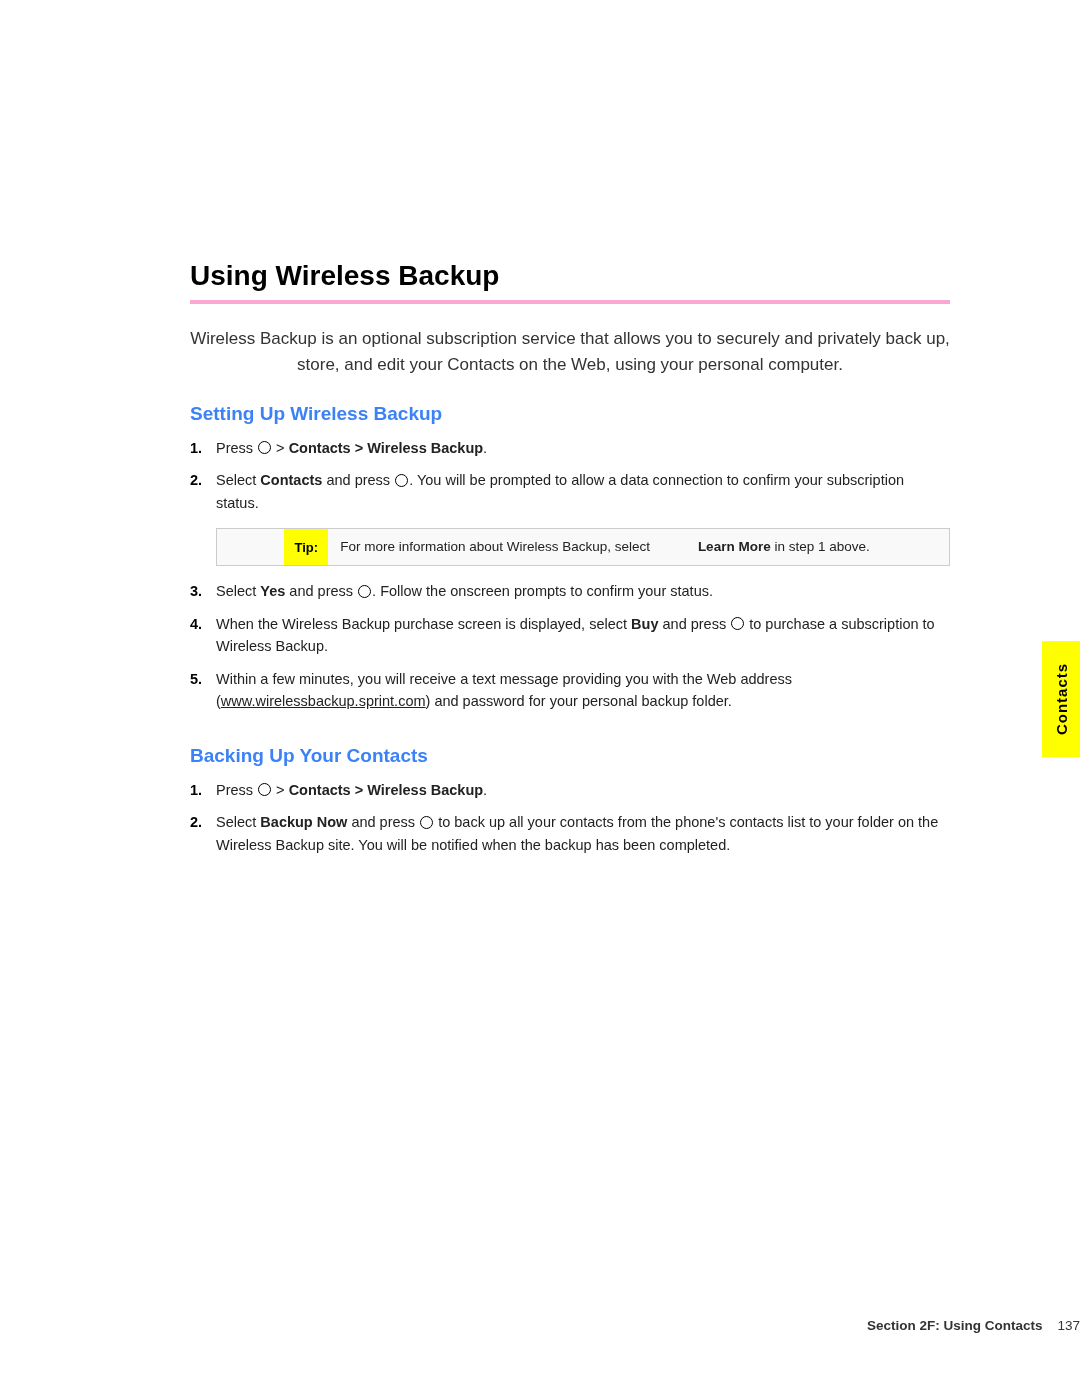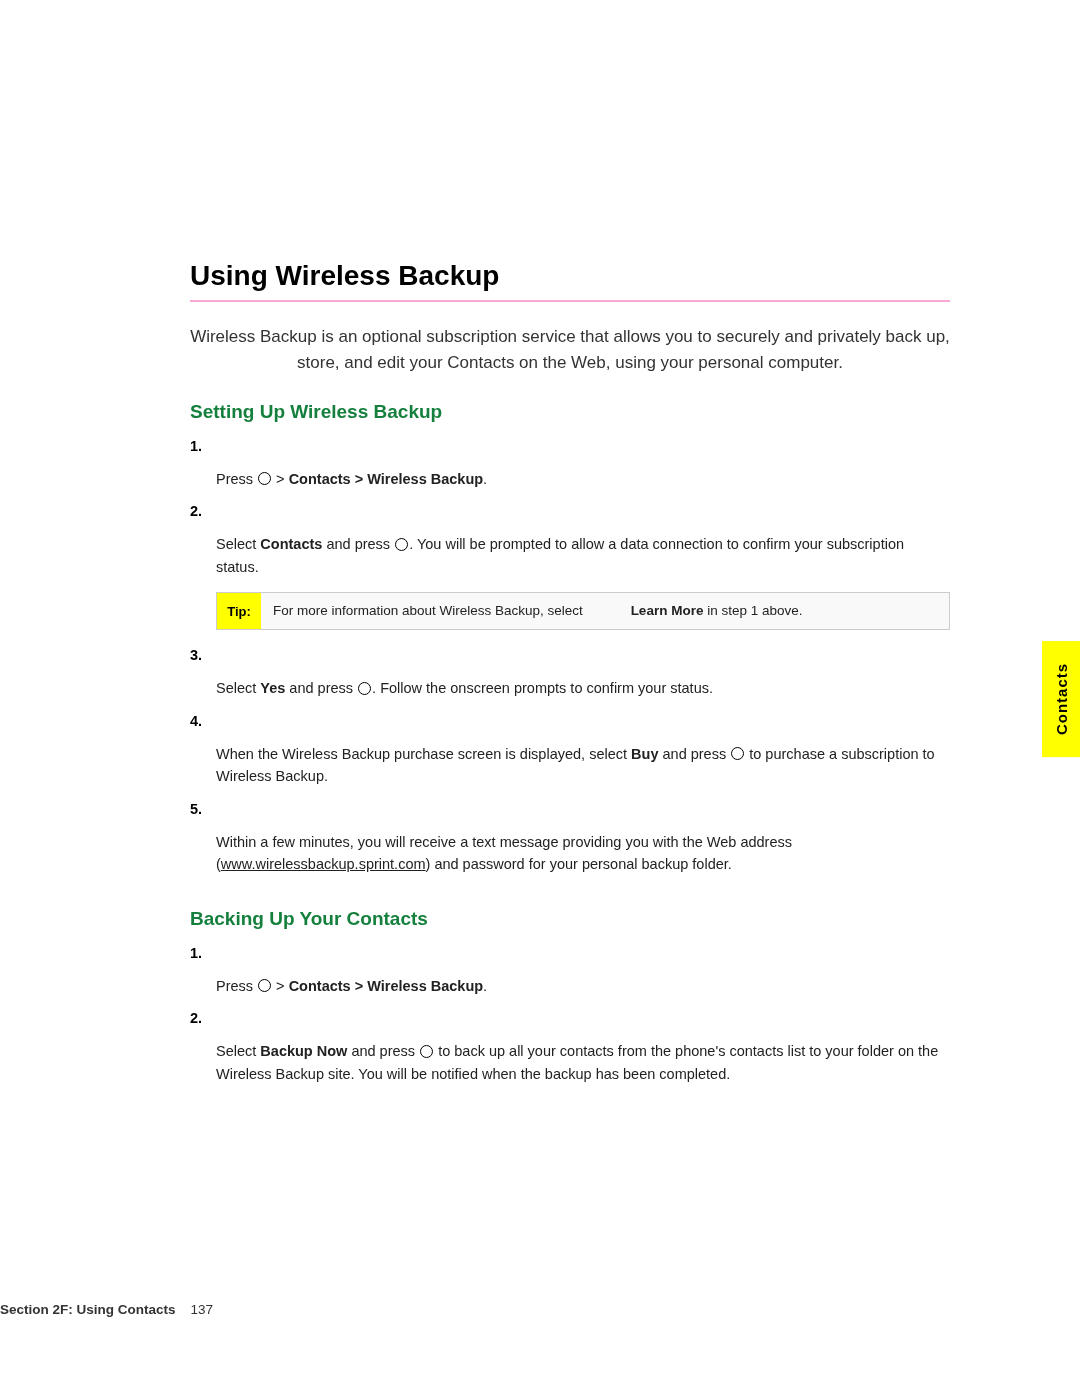--- a/index.html
+++ b/index.html
@@ -23,38 +23,38 @@
       width: 100%;
       height: 100%;
       padding: 260px 130px 120px 190px;
       position: relative;
     }
 
     .chapter-title {
       font-size: 28px;
       font-weight: bold;
       color: #000;
-      border-bottom: 2px solid #f9a8d4;
+      border-bottom: 4px solid #f9a8d4;
       padding-bottom: 8px;
       margin-bottom: 22px;
       font-family: Arial, Helvetica, sans-serif;
     }
 
     .intro-text {
       font-size: 17px;
       line-height: 1.55;
       color: #333;
       text-align: center;
       margin-bottom: 24px;
     }
 
     .section-title {
       font-size: 19px;
       font-weight: bold;
-      color: #15803d;
+      color: #3b82f6;
       margin-bottom: 12px;
       font-family: Arial, Helvetica, sans-serif;
     }
 
     .numbered-list {
       list-style: none;
       padding-left: 0;
       margin-bottom: 14px;
     }
 
@@ -71,33 +71,33 @@
       font-weight: bold;
       min-width: 26px;
       color: #000;
       font-size: 14.5px;
       padding-top: 0;
     }
 
     .list-content {
       flex: 1;
       line-height: 1.55;
-      margin-top: 33px;
     }
 
     .bold {
       font-weight: bold;
     }
 
     .tip-box {
       display: flex;
       align-items: stretch;
       border: 1px solid #ccc;
       margin: 12px 0 14px 26px;
       background: #f9f9f9;
+      justify-content: center;
     }
 
     .tip-label {
       background: #ffff00;
       color: #000;
       font-weight: bold;
       font-size: 13px;
       padding: 8px 10px;
       display: flex;
       align-items: center;
@@ -153,24 +153,24 @@
       font-weight: bold;
       color: #000;
       letter-spacing: 1px;
       display: flex;
       align-items: center;
       justify-content: center;
     }
 
     .footer {
       position: absolute;
-      bottom: 80px;
+      bottom: 64px;
       left: 0;
       right: 0;
-      text-align: left;
+      text-align: right;
       font-size: 13.5px;
       color: #333;
     }
 
     .footer-bold {
       font-weight: bold;
     }
 
     .page-number {
       font-size: 13.5px;

